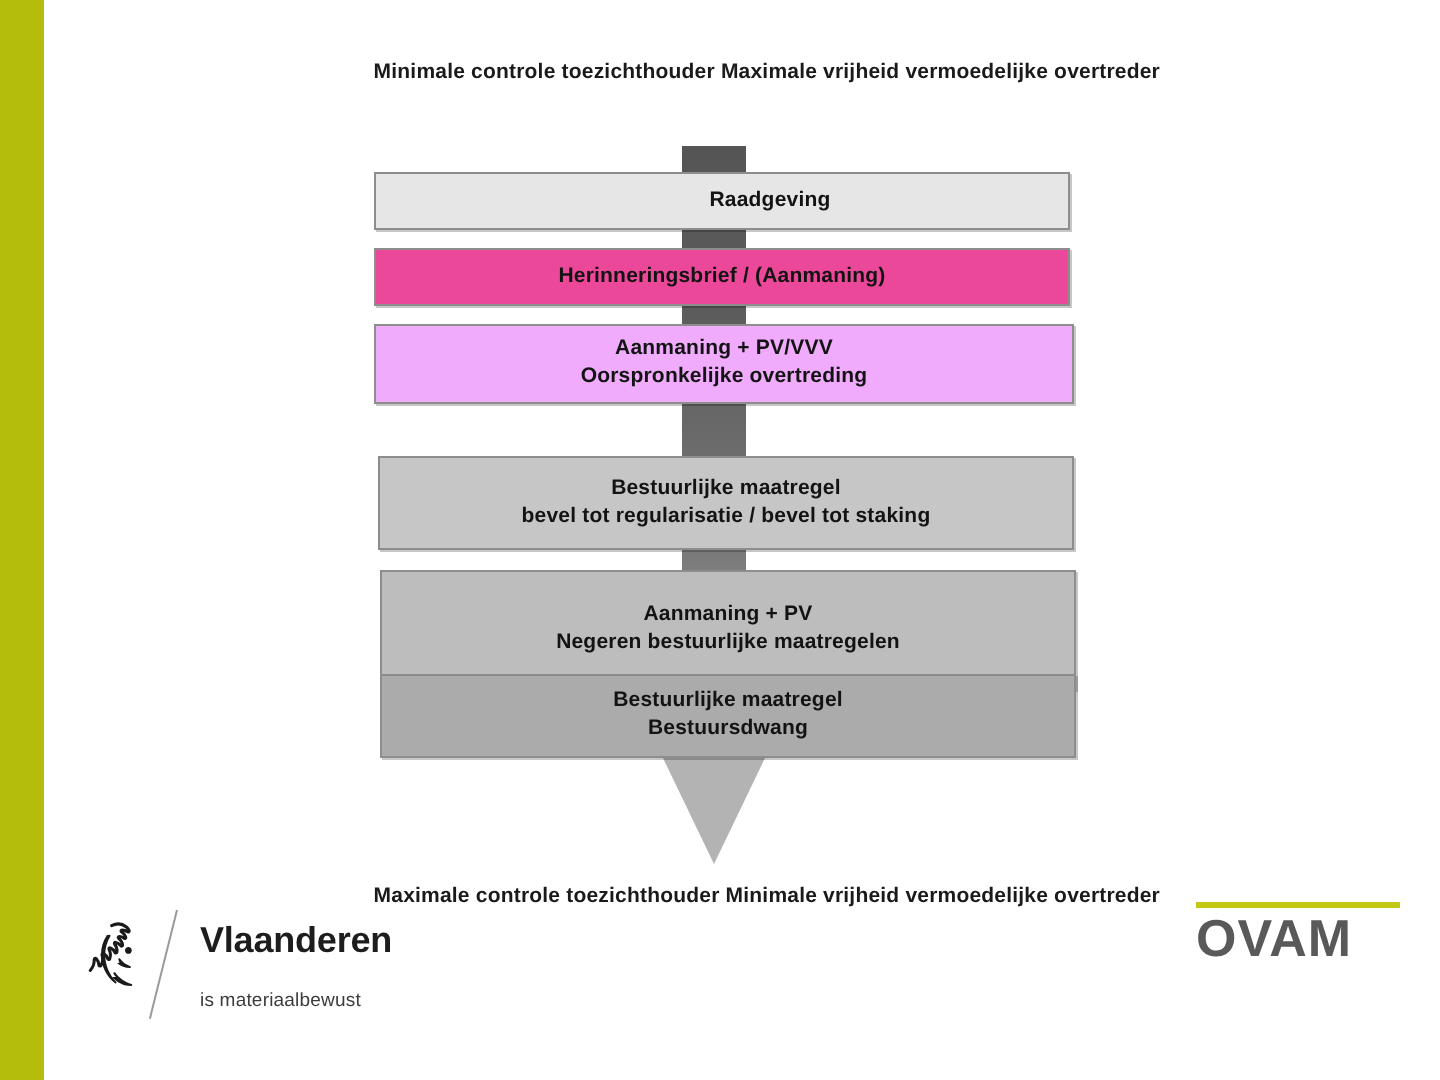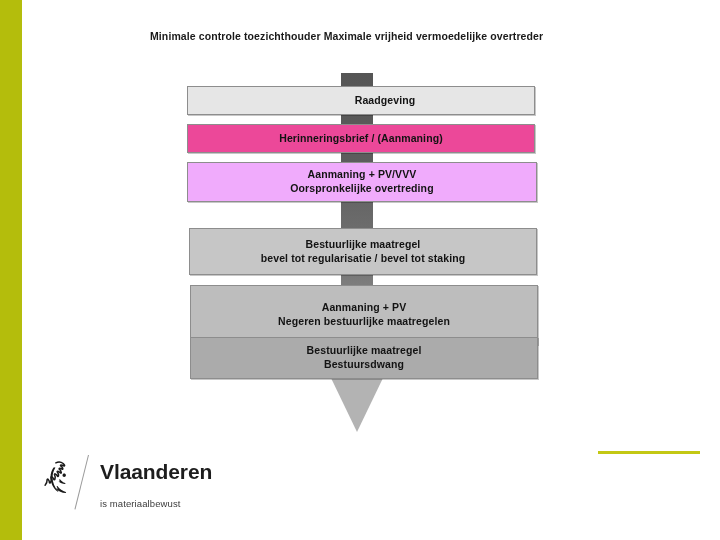--- a/index.html
+++ b/index.html
@@ -40,21 +40,21 @@
     left: 150px;
     top: 22px;
     width: 430px;
     height: 460px;
   }
 
   .caption {
     position: absolute;
     left: 0;
     width: 430px;
-    text-align: left;
+    text-align: right;
     font-size: 10.5px;
     font-weight: bold;
     color: #1a1a1a;
     line-height: 1.28;
     letter-spacing: 0.1px;
   }
   .caption-top { top: 8px; }
   .caption-bottom { top: 420px; }
 
   
@@ -132,21 +132,21 @@
     background: #9a9a9a;
     transform: rotate(14deg);
     transform-origin: top center;
   }
   .vl-texts {
     position: absolute;
     left: 58px;
     top: 6px;
   }
   .vl-name {
-    font-size: 21px;
+    font-size: 18px;
     font-weight: bold;
     color: #1d1d1d;
     letter-spacing: -0.1px;
     line-height: 1.05;
   }
   .vl-tag {
     font-size: 9.5px;
     color: #3c3c3c;
     letter-spacing: 0.1px;
     margin-top: 15px;
@@ -200,20 +200,22 @@
     <div class="step-box" style="left: 37px; top: 102px; width: 348px; height: 29px; background: #ec4899;">Herinneringsbrief / (Aanmaning)</div>
     <div class="step-box" style="left: 37px; top: 140px; width: 350px; height: 40px; background: #f0abfc;">Aanmaning + PV/VVV
 Oorspronkelijke overtreding</div>
     <div class="step-box" style="left: 39px; top: 206px; width: 348px; height: 47px; background: rgb(198, 198, 198);">Bestuurlijke maatregel
 bevel tot regularisatie / bevel tot staking</div>
     <div class="step-box" style="left: 40px; top: 263px; width: 348px; height: 60px; background: rgb(189, 189, 189);">Aanmaning + PV
 Negeren bestuurlijke maatregelen</div>
     <div class="step-box" style="left: 40px; top: 315px; width: 348px; height: 42px; background: rgb(171, 171, 171);">Bestuurlijke maatregel
 Bestuursdwang</div>
 
+    <div class="caption caption-bottom">Maximale controle toezichthouder
+Minimale vrijheid vermoedelijke overtreder</div>
   </div>
 
 
   <div class="vl-logo">
     <div class="vl-lion">
       <svg viewBox="0 0 40 46" width="40" height="46" aria-hidden="true">
         <g fill="#1a1a1a">
           <path d="M12.5 4.2c1.6-.9 3.4-1.3 5.2-1.1 1.2.1 2.3.6 3.2 1.4.5.4.9 1 1.1 1.6.1.4-.4.6-.7.4-.8-.5-1.7-.8-2.6-.8-.4 0-.5.5-.2.7.9.5 1.6 1.3 2 2.2.2.4-.3.8-.7.5-.7-.5-1.5-.8-2.3-.9-.4 0-.6.4-.3.7.9.8 1.5 1.9 1.7 3 .1.5-.6.7-.9.3-.6-.8-1.4-1.3-2.3-1.6-.4-.1-.7.3-.5.6.8 1.1 1.2 2.4 1.1 3.8 0 .5-.7.6-.9.2-.5-.9-1.3-1.6-2.2-2-.4-.2-.8.2-.6.6.7 1.4.9 3 .5 4.5-.1.5-.8.5-1 0-.4-1-1.1-1.8-2-2.3-.4-.2-.8.2-.7.6.5 1.6.4 3.3-.3 4.8-.2.5-.9.3-1-.2-.2-1.1-.8-2-1.6-2.7-.3-.3-.9 0-.8.4.4 1.8.1 3.6-.8 5.2-.3.5-1 .2-1-.3 0-1.1-.4-2.2-1-3.1-.3-.4-.9-.2-.9.3 0 2-.6 3.9-1.8 5.5" opacity="0"></path>
         </g>
         <path d="M13.8 3.8c2.4-1.2 5.3-1 7.4.7.6.5 1.1 1.1 1.4 1.8.2.5-.4.9-.8.6-.8-.6-1.8-.9-2.8-.9-.5 0-.7.6-.3.9 1 .6 1.8 1.5 2.2 2.6.2.5-.4.9-.8.6-.7-.5-1.6-.8-2.5-.8-.5 0-.7.6-.3.9 1.1.8 1.8 2 2 3.3.1.6-.7.8-1 .3-.6-.8-1.5-1.4-2.5-1.6-.5-.1-.8.4-.5.8.9 1.1 1.3 2.6 1.2 4-.1.6-.9.7-1.1.1-.4-1-1.2-1.8-2.2-2.2-.5-.2-.9.3-.7.7.8 1.5.9 3.2.4 4.8-.2.6-1 .5-1.1-.1-.3-1.1-1-2-2-2.5-.5-.2-1 .2-.8.7.6 1.7.4 3.6-.5 5.2-.3.5-1.1.3-1.1-.3 0-1.2-.5-2.3-1.3-3.1-.4-.4-1-.1-1 .4.1 2-.6 4-2 5.5" fill="none" stroke="#1a1a1a" stroke-width="1.5" stroke-linecap="round" stroke-linejoin="round"></path>
@@ -225,15 +227,16 @@
     </div>
     <div class="vl-divider"></div>
     <div class="vl-texts">
       <div class="vl-name">Vlaanderen</div>
       <div class="vl-tag">is materiaalbewust</div>
     </div>
   </div>
 
   <div class="ovam-logo">
     <div class="ovam-rule" style="background: rgb(195, 200, 20);"></div>
+    <div class="ovam-word">OVAM</div>
   </div>
 
 </div>
 
 </body></html>

